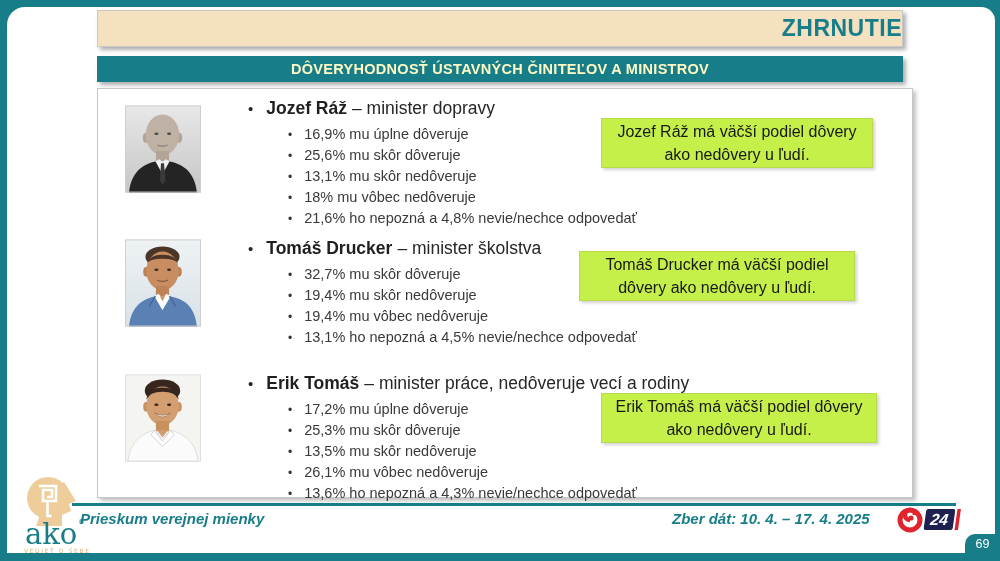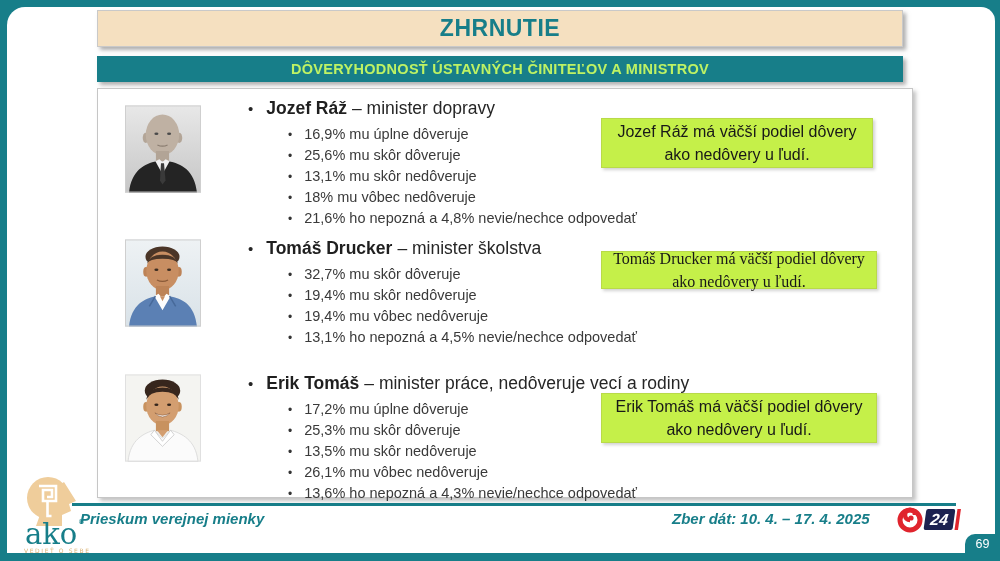--- a/index.html
+++ b/index.html
@@ -25,29 +25,29 @@
     position:absolute; right:0; bottom:0; width:35px; height:27px; z-index:5;
     background:var(--teal); border-top-left-radius:10px; color:#fff;
     font-size:12.5px; display:flex; align-items:center; justify-content:center;
     padding-bottom:7px; padding-left:0;
   }
   
   .title-bar{
     position:absolute; left:97px; top:10px; width:806px; height:37px;
     background:var(--cream); border:1px solid #c9c9c9;
     box-shadow:3px 3px 4px rgba(110,110,110,.55);
-    display:flex; align-items:center; justify-content:center;
+    display:flex; align-items:center; justify-content:flex-end;
   }
   .title-bar h1{font-size:23px; font-weight:bold; color:var(--teal); letter-spacing:.5px;}
   .subtitle-bar{
     position:absolute; left:97px; top:56px; width:806px; height:26px;
     background:var(--teal); box-shadow:3px 3px 4px rgba(110,110,110,.55);
     display:flex; align-items:center; justify-content:center;
   }
-  .subtitle-bar h2{font-size:14.5px; font-weight:bold; color:#bef264; letter-spacing:.3px;}
+  .subtitle-bar h2{font-size:14.5px; font-weight:bold; color:#fef9c3; letter-spacing:.3px;}
   
   .panel{
     position:absolute; left:97px; top:88px; width:816px; height:410px;
     background:#fff; border:1px solid #c6c6c6;
     box-shadow:3px 3px 4px rgba(120,120,120,.45);
   }
   .photo{position:absolute; left:27px; width:76px; height:88px;}
   .photo svg{display:block; width:100%; height:100%;}
   .photo1{top:16px;} .photo2{top:150px;} .photo3{top:285px;}
   .mblock{position:absolute; left:150px; width:480px;}
@@ -58,21 +58,21 @@
   .mrow{display:flex; align-items:baseline; padding-left:40px; font-size:14.5px; line-height:20px; color:var(--text-dark); white-space:nowrap;}
   .mrow::before{content:"•"; font-size:12px; margin-right:12px; color:#333;}
   .mlist{margin-top:2px;}
   .callout{
     position:absolute; background:var(--callout-green); border:1px solid #b9da49;
     box-shadow:2px 2px 3px rgba(0,0,0,.18);
     display:flex; align-items:center; justify-content:center; text-align:center;
     font-size:16px; line-height:1.45; color:#181818; padding:2px 10px;
   }
   .co1{left:503px; top:29px; width:272px; height:50px;}
-  .co2{left:503px; top:162px; width:276px; height:38px;font-family:Liberation Serif, serif;}
+  .co2{left:481px; top:162px; width:276px; height:50px;}
   .co3{left:503px; top:304px; width:276px; height:50px;}
   
   .footer-line{position:absolute; left:72px; top:503px; width:884px; height:3px; background:var(--teal);}
   .footer-left{position:absolute; left:80px; top:510px; font-size:15px; font-weight:bold; font-style:italic; color:var(--teal);}
   .footer-right{position:absolute; left:672px; top:510px; font-size:15px; font-weight:bold; font-style:italic; color:var(--teal);}
   .ako-logo{position:absolute; left:12px; top:474px; width:104px; height:82px;}
   .joj-logo{position:absolute; left:897px; top:505px; width:70px; height:32px;}
 </style>
 </head>
 <body>

